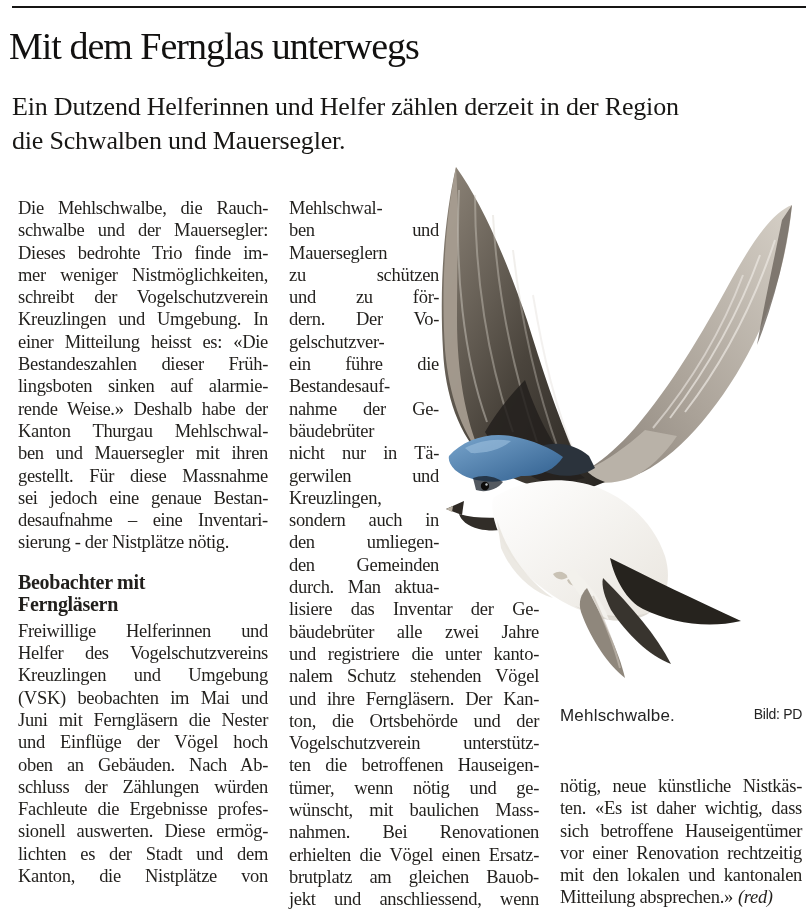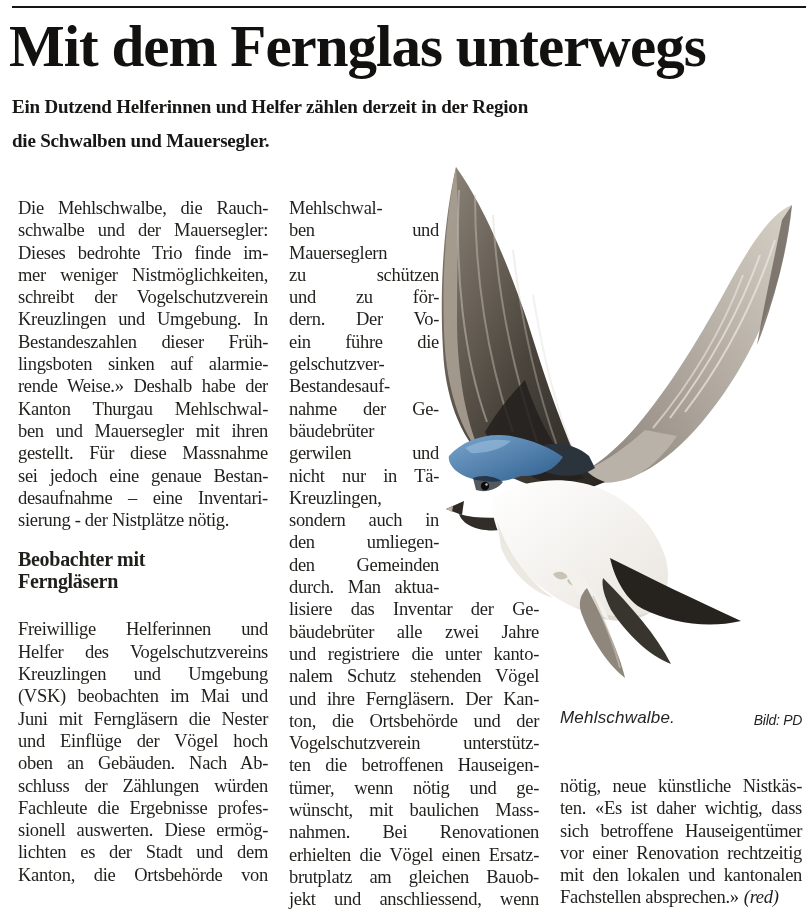--- a/index.html
+++ b/index.html
@@ -3,44 +3,44 @@
 <meta charset="utf-8">
 <style>
   html,body{margin:0;padding:0;background:#ffffff;}
   .page{
     position:relative; width:806px; height:913px; background:#ffffff;
     font-family:"Liberation Serif", serif; overflow:hidden;
   }
   .top-rule{position:absolute; left:12px; top:6px; width:794px; height:2px; background:#161514;}
   .headline{
     position:absolute; left:9px; top:14px; margin:0;
-    font-size:59px; font-weight:700; letter-spacing:-1px; color:#121110;
+    font-size:38px; font-weight:400; letter-spacing:-1px; color:#121110;
     white-space:nowrap; line-height:64px;
   }
   .subtitle{position:absolute; left:12px; top:90px; color:#181715;}
-  .subtitle .stline{font-size:19px; line-height:34px; letter-spacing:-0.2px; white-space:nowrap;font-weight:bold;}
+  .subtitle .stline{font-size:26px; line-height:34px; letter-spacing:-0.2px; white-space:nowrap;}
   .columns{
     position:absolute; left:18px; top:197px; width:784px; height:716px;
     display:flex; align-items:flex-start;
     color:#211f1c; font-size:18.5px; letter-spacing:-0.3px;
   }
   .col{flex:0 0 auto;}
   .col1{width:250px;}
   .col2{width:250px; margin-left:21px;}
   .col3{width:242px; margin-left:21px;}
   .line{white-space:nowrap; text-align:justify; text-align-last:justify; line-height:22.3px; height:22.3px;}
   .line.flush, .subhead .line{text-align-last:left;}
   .subhead{margin-top:17px; font-weight:700; font-size:20px;}
   .subhead .line{line-height:22px; height:22px;}
-  .para2{margin-top:26px;}
+  .para2{margin-top:5px;}
   .wrap-spacer{float:right; width:100px; height:400px;}
   .img-spacer{height:509px;}
   .caption-row{
-    display:flex; justify-content:space-between; align-items:flex-end;
-    font-family:"Liberation Sans", sans-serif; color:#242424; height:22px;font-style:italic;
+    display:flex; justify-content:space-between; align-items:flex-start;
+    font-family:"Liberation Sans", sans-serif; color:#242424; height:22px;
   }
   .caption-label{font-size:17px; letter-spacing:0.2px;}
   .caption-credit{font-size:14px;padding-left:8px;}
   .col3 .para{margin-top:47px;}
   .byline{font-style:italic; margin-left:5px;}
   .bird{position:absolute; left:435px; top:160px; width:370px; height:530px;}
 </style>
 </head>
 <body>
 
@@ -58,20 +58,21 @@
   <div class="columns">
 
     <div class="col col1">
       <div class="para">
           <div class="line">Die Mehlschwalbe, die Rauch-</div>
           <div class="line">schwalbe und der Mauersegler:</div>
           <div class="line">Dieses bedrohte Trio finde im-</div>
           <div class="line">mer weniger Nistmöglichkeiten,</div>
           <div class="line">schreibt der Vogelschutzverein</div>
           <div class="line">Kreuzlingen und Umgebung. In</div>
+          <div class="line">einer Mitteilung heisst es: «Die</div>
           <div class="line">Bestandeszahlen dieser Früh-</div>
           <div class="line">lingsboten sinken auf alarmie-</div>
           <div class="line">rende Weise.» Deshalb habe der</div>
           <div class="line">Kanton Thurgau Mehlschwal-</div>
           <div class="line">ben und Mauersegler mit ihren</div>
           <div class="line">gestellt. Für diese Massnahme</div>
           <div class="line">sei jedoch eine genaue Bestan-</div>
           <div class="line">desaufnahme – eine Inventari-</div>
           <div class="line flush">sierung - der Nistplätze nötig.</div>
         </div>
@@ -84,40 +85,40 @@
           <div class="line">Helfer des Vogelschutzvereins</div>
           <div class="line">Kreuzlingen und Umgebung</div>
           <div class="line">(VSK) beobachten im Mai und</div>
           <div class="line">Juni mit Ferngläsern die Nester</div>
           <div class="line">und Einflüge der Vögel hoch</div>
           <div class="line">oben an Gebäuden. Nach Ab-</div>
           <div class="line">schluss der Zählungen würden</div>
           <div class="line">Fachleute die Ergebnisse profes-</div>
           <div class="line">sionell auswerten. Diese ermög-</div>
           <div class="line">lichten es der Stadt und dem</div>
-          <div class="line">Kanton, die Ortsbehörde von</div>
+          <div class="line">Kanton, die Nistplätze von</div>
         </div>
     </div>
 
     <div class="col col2">
       <div class="wrap-spacer"></div>
       <div class="para">
           <div class="line">Mehlschwal-</div>
           <div class="line">ben und</div>
           <div class="line">Mauerseglern</div>
           <div class="line">zu schützen</div>
           <div class="line">und zu för-</div>
           <div class="line">dern. Der Vo-</div>
+          <div class="line">gelschutzver-</div>
           <div class="line">ein führe die</div>
-          <div class="line">gelschutzver-</div>
           <div class="line">Bestandesauf-</div>
           <div class="line">nahme der Ge-</div>
           <div class="line">bäudebrüter</div>
+          <div class="line">nicht nur in Tä-</div>
           <div class="line">gerwilen und</div>
-          <div class="line">nicht nur in Tä-</div>
           <div class="line">Kreuzlingen,</div>
           <div class="line">sondern auch in</div>
           <div class="line">den umliegen-</div>
           <div class="line">den Gemeinden</div>
           <div class="line">durch. Man aktua-</div>
           <div class="line">lisiere das Inventar der Ge-</div>
           <div class="line">bäudebrüter alle zwei Jahre</div>
           <div class="line">und registriere die unter kanto-</div>
           <div class="line">nalem Schutz stehenden Vögel</div>
           <div class="line">und ihre Ferngläsern. Der Kan-</div>
@@ -140,21 +141,21 @@
         <span class="caption-credit">Bild: PD</span>
       </div>
       <div class="para">
           <div class="line">nötig, neue künstliche Nistkäs-</div>
           <div class="line">ten.  «Es ist daher wichtig, dass</div>
           <div class="line">sich betroffene Hauseigentümer</div>
           <div class="line">vor einer Renovation rechtzeitig</div>
           <div class="line">mit den lokalen und kantonalen</div>
         </div>
       <div class="line flush">
-        <span>Fachstellen absprechen.»</span><span class="byline">(red)</span>
+        <span>Mitteilung absprechen.»</span><span class="byline">(red)</span>
       </div>
     </div>
 
   </div>
 
   <svg class="bird" viewBox="0 0 370 530" xmlns="http://www.w3.org/2000/svg" aria-hidden="true">
     <defs>
       <linearGradient id="gLW" x1="0" y1="0" x2="1" y2="1">
         <stop offset="0" stop-color="#8f867a"></stop>
         <stop offset="0.55" stop-color="#4a443c"></stop>

